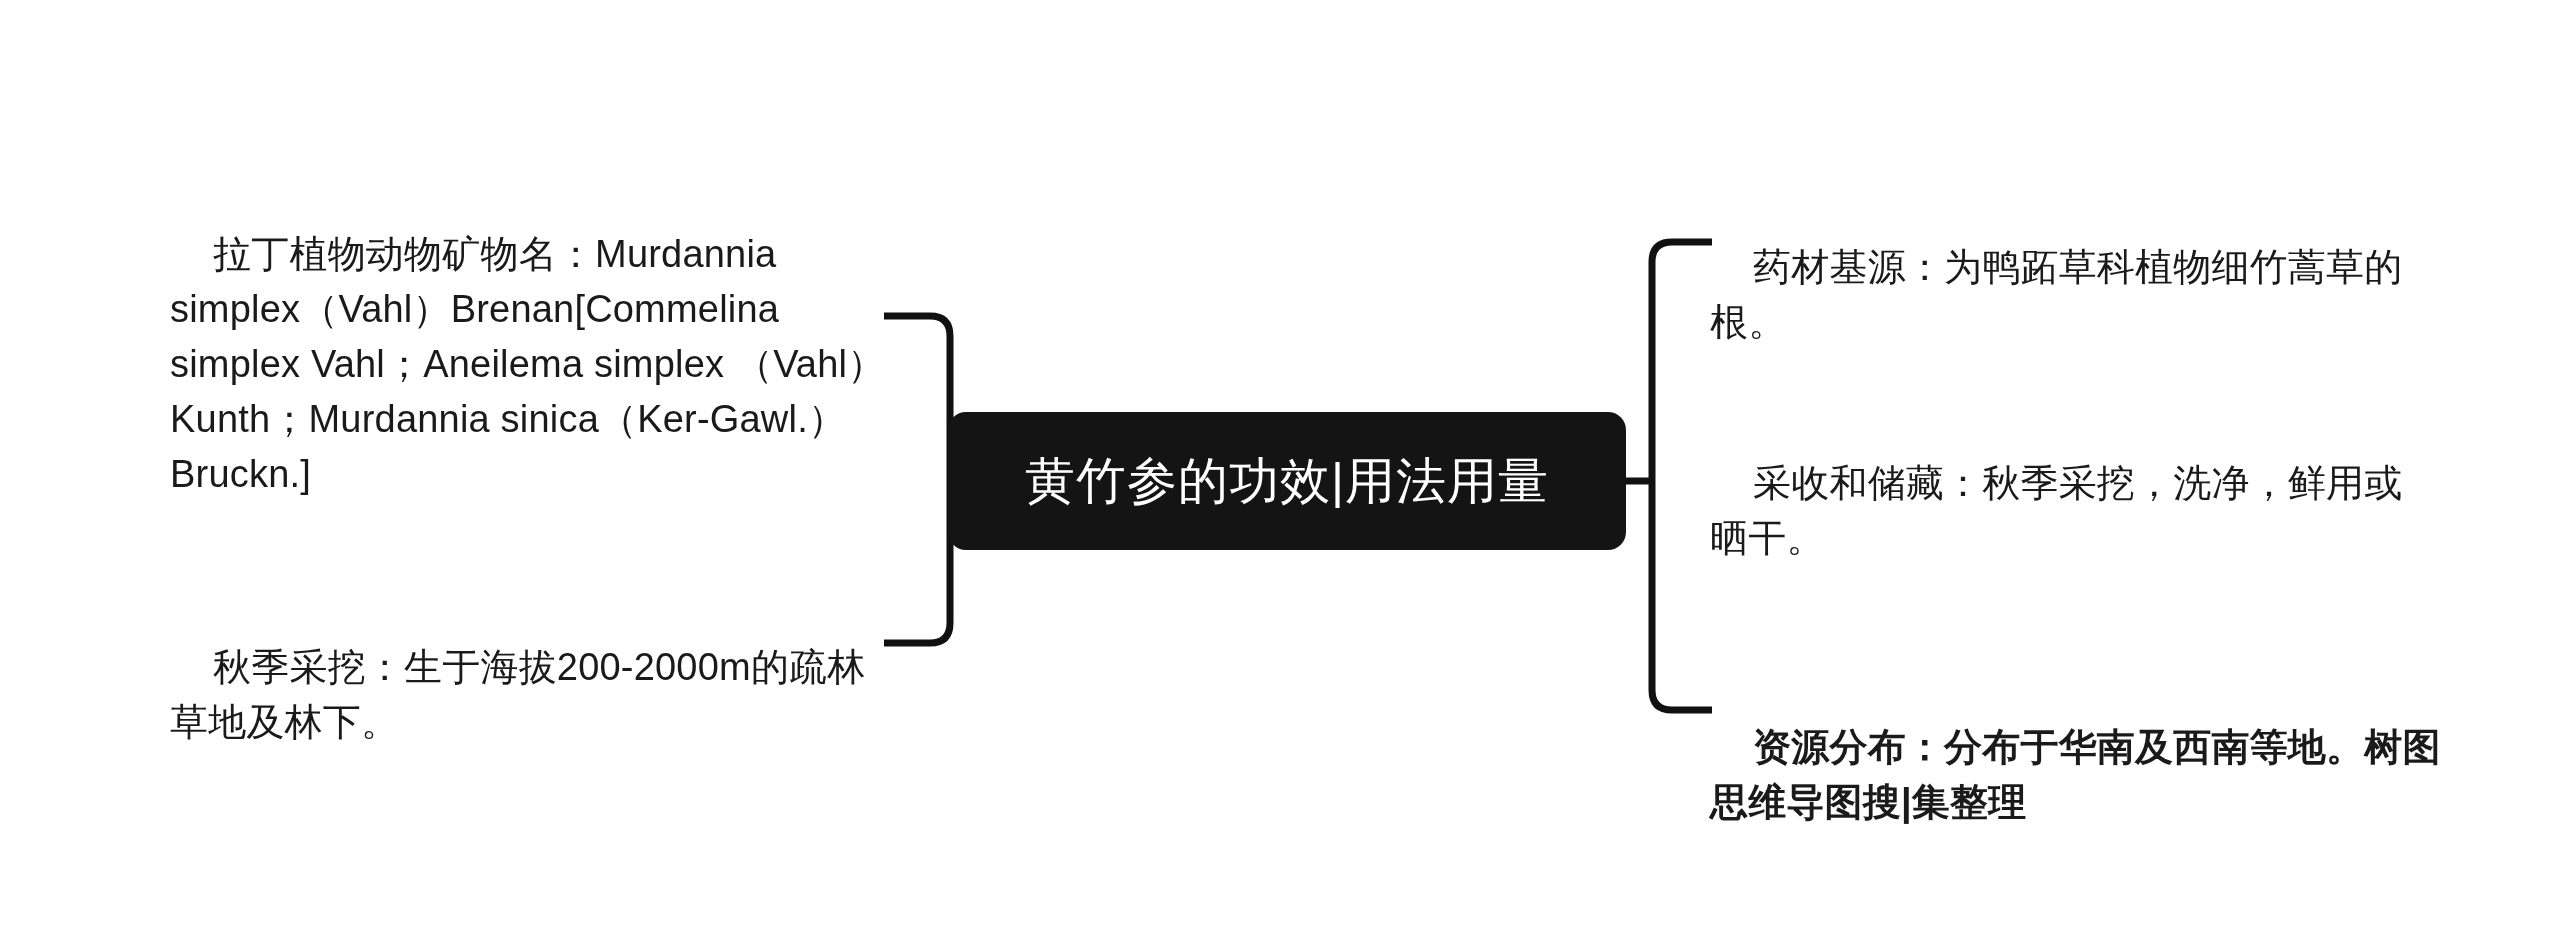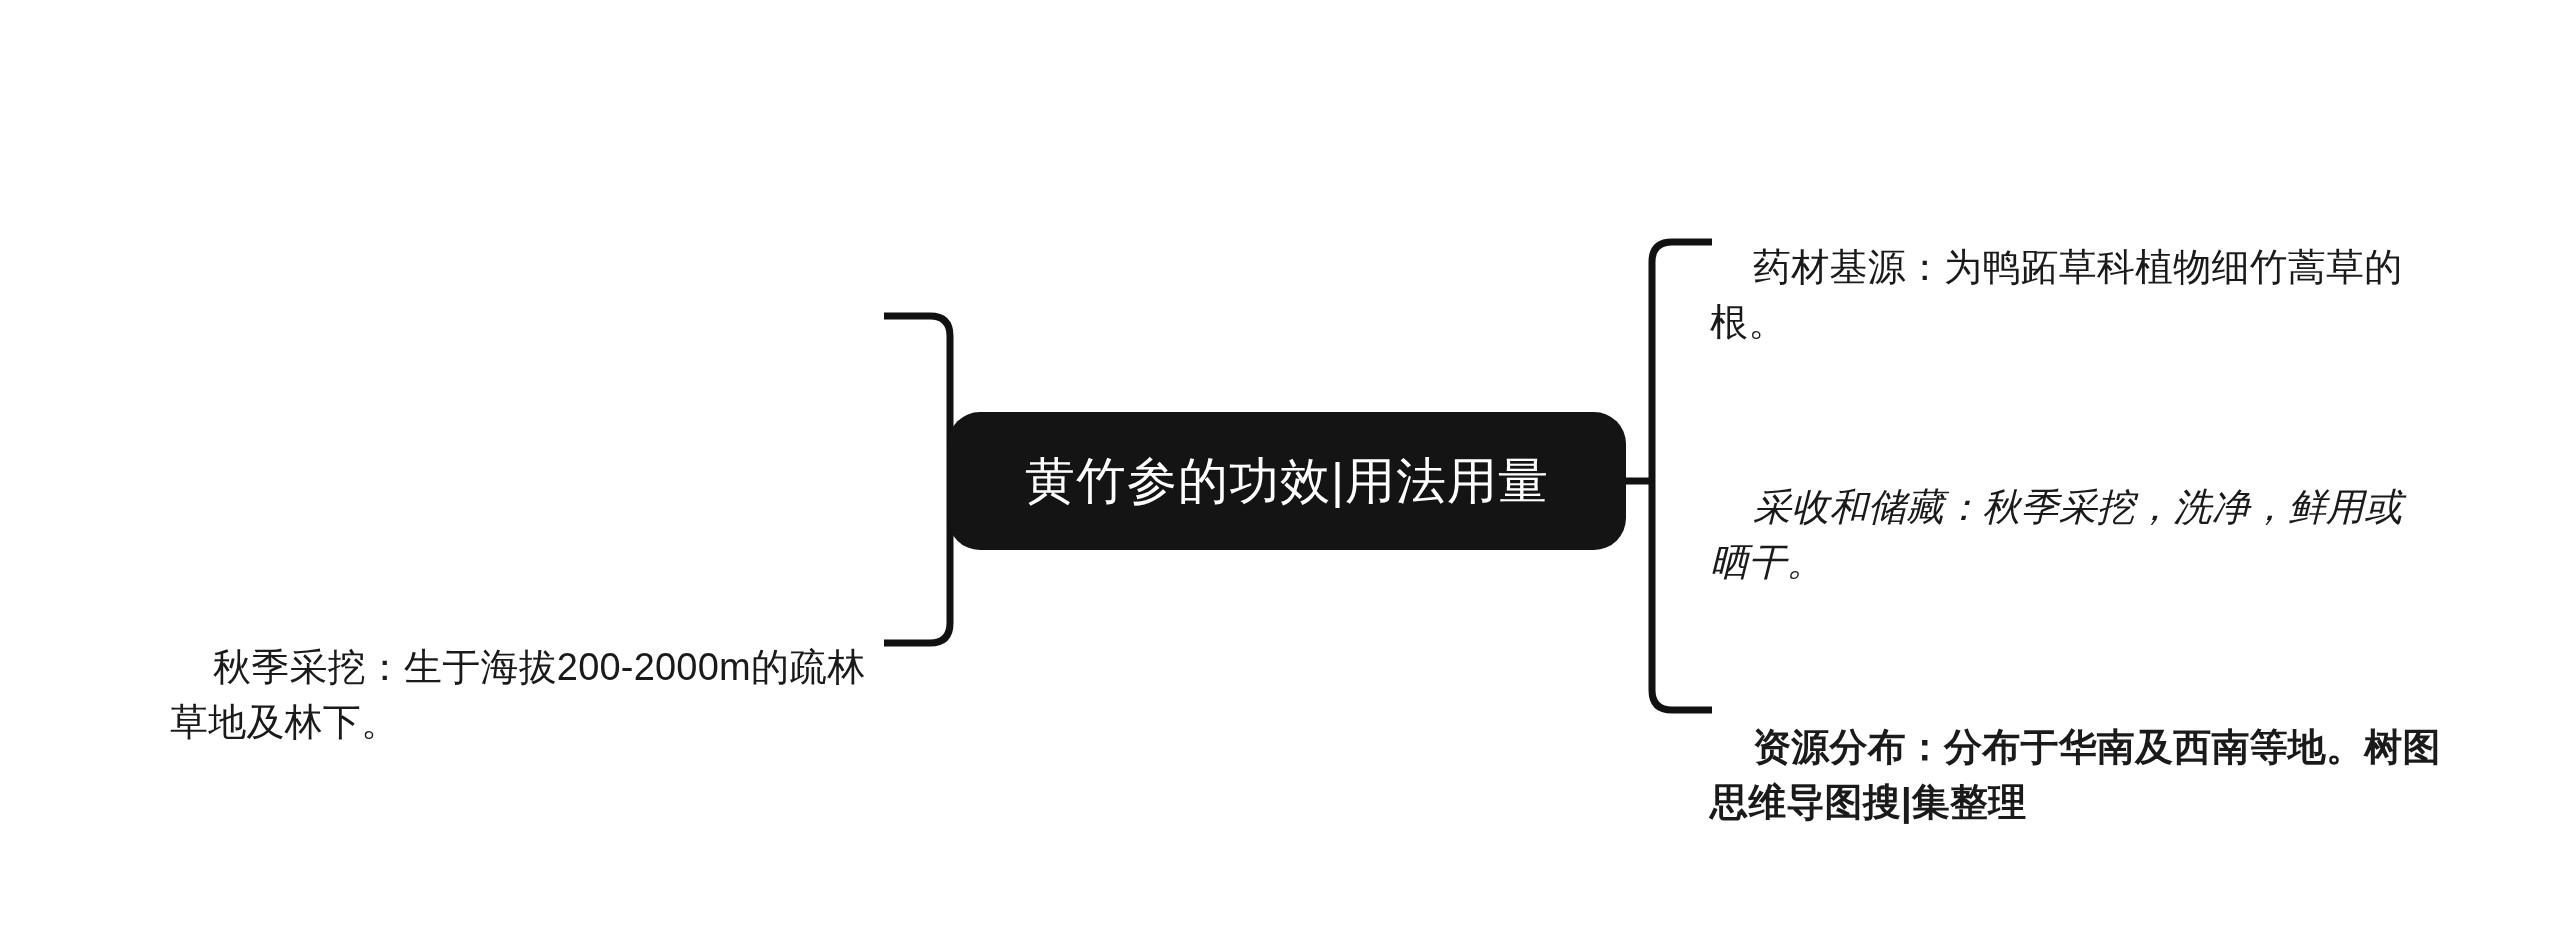--- a/index.html
+++ b/index.html
@@ -50,40 +50,39 @@
   }
 
   
   #right-branch-0 {
     left: 1710px;
     top: 185px;
     width: 730px;
   }
   #right-branch-1 {
     left: 1710px;
-    top: 425px;
+    top: 401px;
     width: 730px;
-    font-style: italic;
   }
   #right-branch-2 {
     left: 1710px;
     top: 665px;
     width: 760px;
     font-weight: bold;
   }
 
   
   #root-node {
     position: absolute;
     left: 948px;
     top: 412px;
     width: 678px;
     height: 138px;
     background: #141414;
-    border-radius: 32px;
+    border-radius: 18px;
     display: flex;
     align-items: center;
     justify-content: center;
     box-sizing: border-box;
     padding: 0 26px;
   }
   #root-node .root-label {
     color: #ffffff;
     font-size: 50px;
     line-height: 1.1;
@@ -109,20 +108,23 @@
 
       <path d="M 1592 481 L 1652 481"></path>
 
     </g>
   </svg>
 
   <div id="root-node">
     <span class="root-label">黄竹参的功效|用法用量</span>
   </div>
 
+  <div class="node-text" id="left-branch-0">
+    <span>拉丁植物动物矿物名：Murdannia simplex（Vahl）Brenan[Commelina simplex Vahl；Aneilema simplex （Vahl）Kunth；Murdannia sinica（Ker-Gawl.）Bruckn.]</span>
+  </div>
 
   <div class="node-text" id="left-branch-1">
     <span>秋季采挖：生于海拔200-2000m的疏林草地及林下。</span>
   </div>
 
   <div class="node-text" id="right-branch-0">
     <span>药材基源：为鸭跖草科植物细竹蒿草的根。</span>
   </div>
 
   <div class="node-text" id="right-branch-1">

